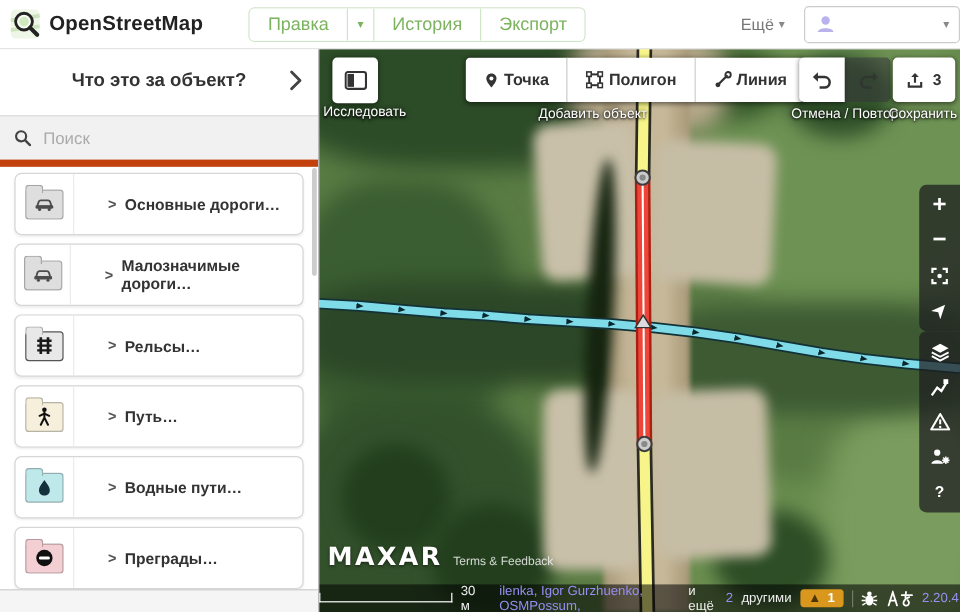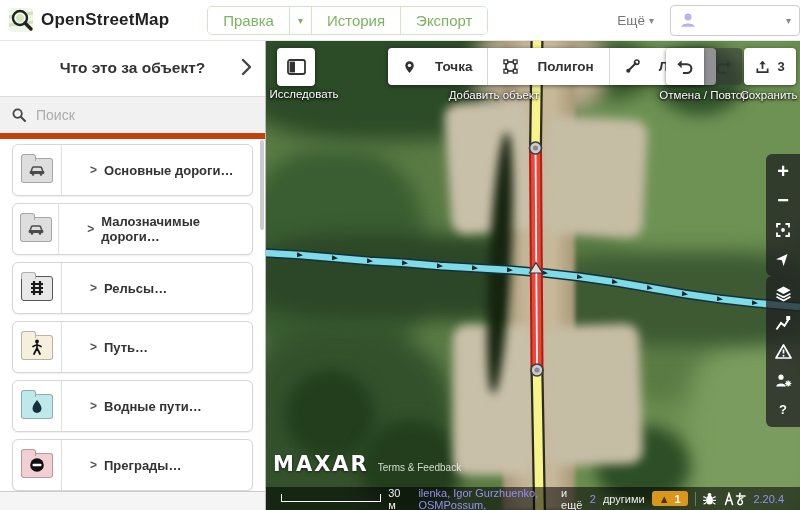--- a/index.html
+++ b/index.html
@@ -51,37 +51,37 @@
   
   .tb{position:absolute;left:0;top:0;right:0;height:96px;z-index:20;}
   .wbtn{background:#fff;border:none;border-radius:4px;box-shadow:0 1px 4px rgba(0,0,0,.5);
         color:#333;font-weight:700;font-size:13px;display:flex;align-items:center;justify-content:center;
         gap:7px;cursor:pointer;font-family:"Liberation Sans",sans-serif;}
   .tb-label{position:absolute;color:#fff;font-size:11.5px;text-align:center;
             text-shadow:0 1px 2px rgba(0,0,0,.95),0 0 4px rgba(0,0,0,.8);}
   .add-group{position:absolute;left:123px;top:8px;display:flex;border-radius:4px;overflow:hidden;
              box-shadow:0 1px 4px rgba(0,0,0,.5);}
   .add-group .seg{background:#fff;border:none;border-left:1px solid #d8d8d8;height:37px;padding:0 15px;
-                  display:flex;align-items:center;gap:19px;font-size:13.5px;font-weight:700;color:#333;cursor:pointer;
+                  display:flex;align-items:center;gap:4px;font-size:13.5px;font-weight:700;color:#333;cursor:pointer;
                   font-family:"Liberation Sans",sans-serif;}
   .add-group .seg:first-child{border-left:none;}
   .undo-btn{position:absolute;left:401px;top:8px;width:38px;height:37px;border-radius:4px 0 0 4px;}
   .redo-btn{position:absolute;left:439px;top:8px;width:38px;height:37px;border-radius:0 4px 4px 0;
             background:rgba(55,55,58,.55);box-shadow:none;color:rgba(0,0,0,.55);cursor:default;}
   .save-btn{position:absolute;left:479px;top:8px;width:52px;height:37px;}
   .browse-btn{position:absolute;left:12px;top:8px;width:38px;height:38px;}
   
   .mc-group{position:absolute;right:0;width:34px;background:rgba(30,30,33,.74);
             border-radius:6px 0 0 6px;z-index:20;display:flex;flex-direction:column;align-items:center;padding:3px 0;}
   .mc-btn{width:34px;height:29px;display:flex;align-items:center;justify-content:center;color:#fff;
           font-size:15px;cursor:pointer;background:none;border:none;}
   .mc-btn.big{font-size:20px;font-weight:700;}
   
   .statusbar{position:absolute;left:0;right:0;bottom:0;height:23px;background:rgba(0,0,0,.55);
-             display:flex;align-items:center;padding:0 16px;gap:7px;z-index:25;color:#eee;font-size:11px;}
+             display:flex;align-items:center;padding:0 1px;gap:7px;z-index:25;color:#eee;font-size:11px;}
   .scalebar{width:138px;height:7px;border-left:1.5px solid #fff;border-right:1.5px solid #fff;
             border-bottom:1.5px solid #fff;margin-top:-2px;}
   .flex1{flex:1;}
   .lnk{color:#978ef2;cursor:pointer;}
   .warn-badge{background:#d9971e;border-radius:3px;padding:1.5px 7px;display:flex;align-items:center;gap:5px;
               font-weight:700;color:#fff;cursor:pointer;}
   .warn-badge .tri{color:#4d3400;font-size:11px;}
   .sb-sep{width:1px;height:14px;background:rgba(255,255,255,.3);}
   .maxar{position:absolute;left:8px;top:412px;display:flex;align-items:baseline;gap:9px;z-index:24;}
   .maxar-word{color:#fff;font-weight:800;font-size:21px;letter-spacing:2px;

